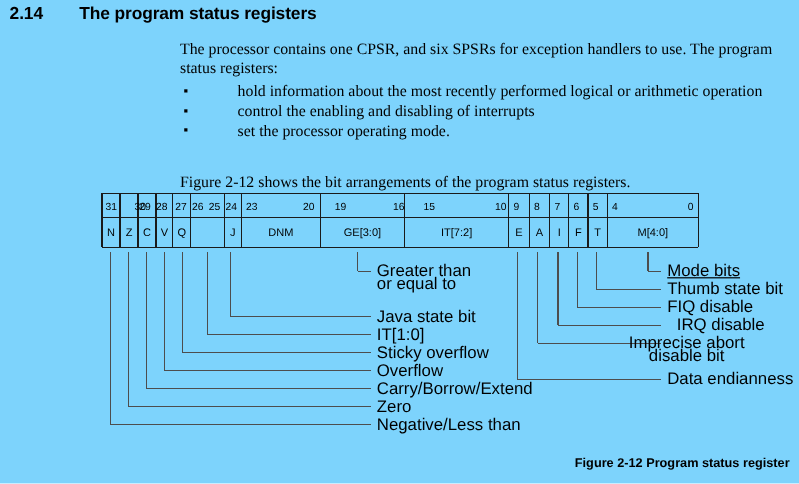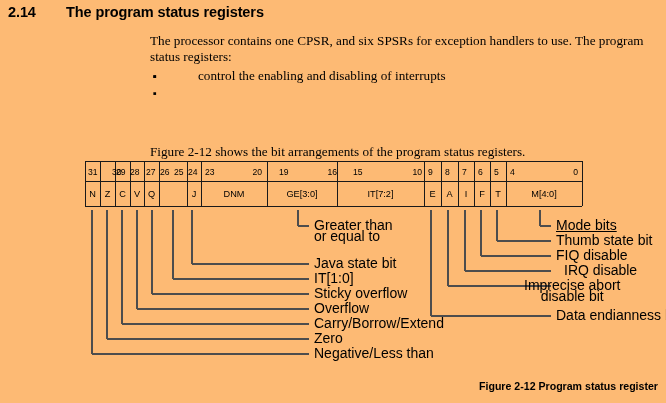--- a/index.html
+++ b/index.html
@@ -7,21 +7,21 @@
     margin: 0; padding: 0;
     width: 666px; height: 403px;
     background: #ffffff;
     font-family: "Liberation Serif", serif;
     color: #000000;
     overflow: hidden;
   }
   #page {
     position: relative;
     width: 666px; height: 403px;
-    background: #fdba74;
+    background: #7dd3fc;
   }
 
   
   .sec-head {
     position: absolute;
     top: 4px; left: 8px;
     width: 640px;
     font-family: "Liberation Sans", sans-serif;
     font-weight: bold;
     font-size: 14.5px;
@@ -102,23 +102,23 @@
 
 <div id="page">
 
   <div class="sec-head">
     <span class="sec-num">2.14</span><span class="sec-title">The program status registers</span>
   </div>
 
   <div class="body-block">
     <p class="para">The processor contains one CPSR, and six SPSRs for exception handlers to use. The program status registers:</p>
     <ul class="bullets">
-      <li><span class="bullet-dot">▪</span></li>
+      <li><span class="bullet-dot">▪</span><span>hold information about the most recently performed logical or arithmetic operation</span></li>
       <li><span class="bullet-dot">▪</span><span>control the enabling and disabling of interrupts</span></li>
-      <li><span class="bullet-dot">▪</span></li>
+      <li><span class="bullet-dot">▪</span><span>set the processor operating mode.</span></li>
     </ul>
   </div>
   <p class="para-fig">Figure 2-12 shows the bit arrangements of the program status registers.</p>
 
   <svg id="figure" viewBox="0 0 666 403">
     <g id="table-rules" stroke="#1a1a1a" stroke-width="1" shape-rendering="crispEdges" fill="none">
         <line x1="85" y1="161" x2="582" y2="161"></line>
         <line x1="85" y1="181" x2="582" y2="181"></line>
         <line x1="85" y1="206" x2="582" y2="206"></line>
         <line x1="85" y1="161" x2="85" y2="206"></line>

